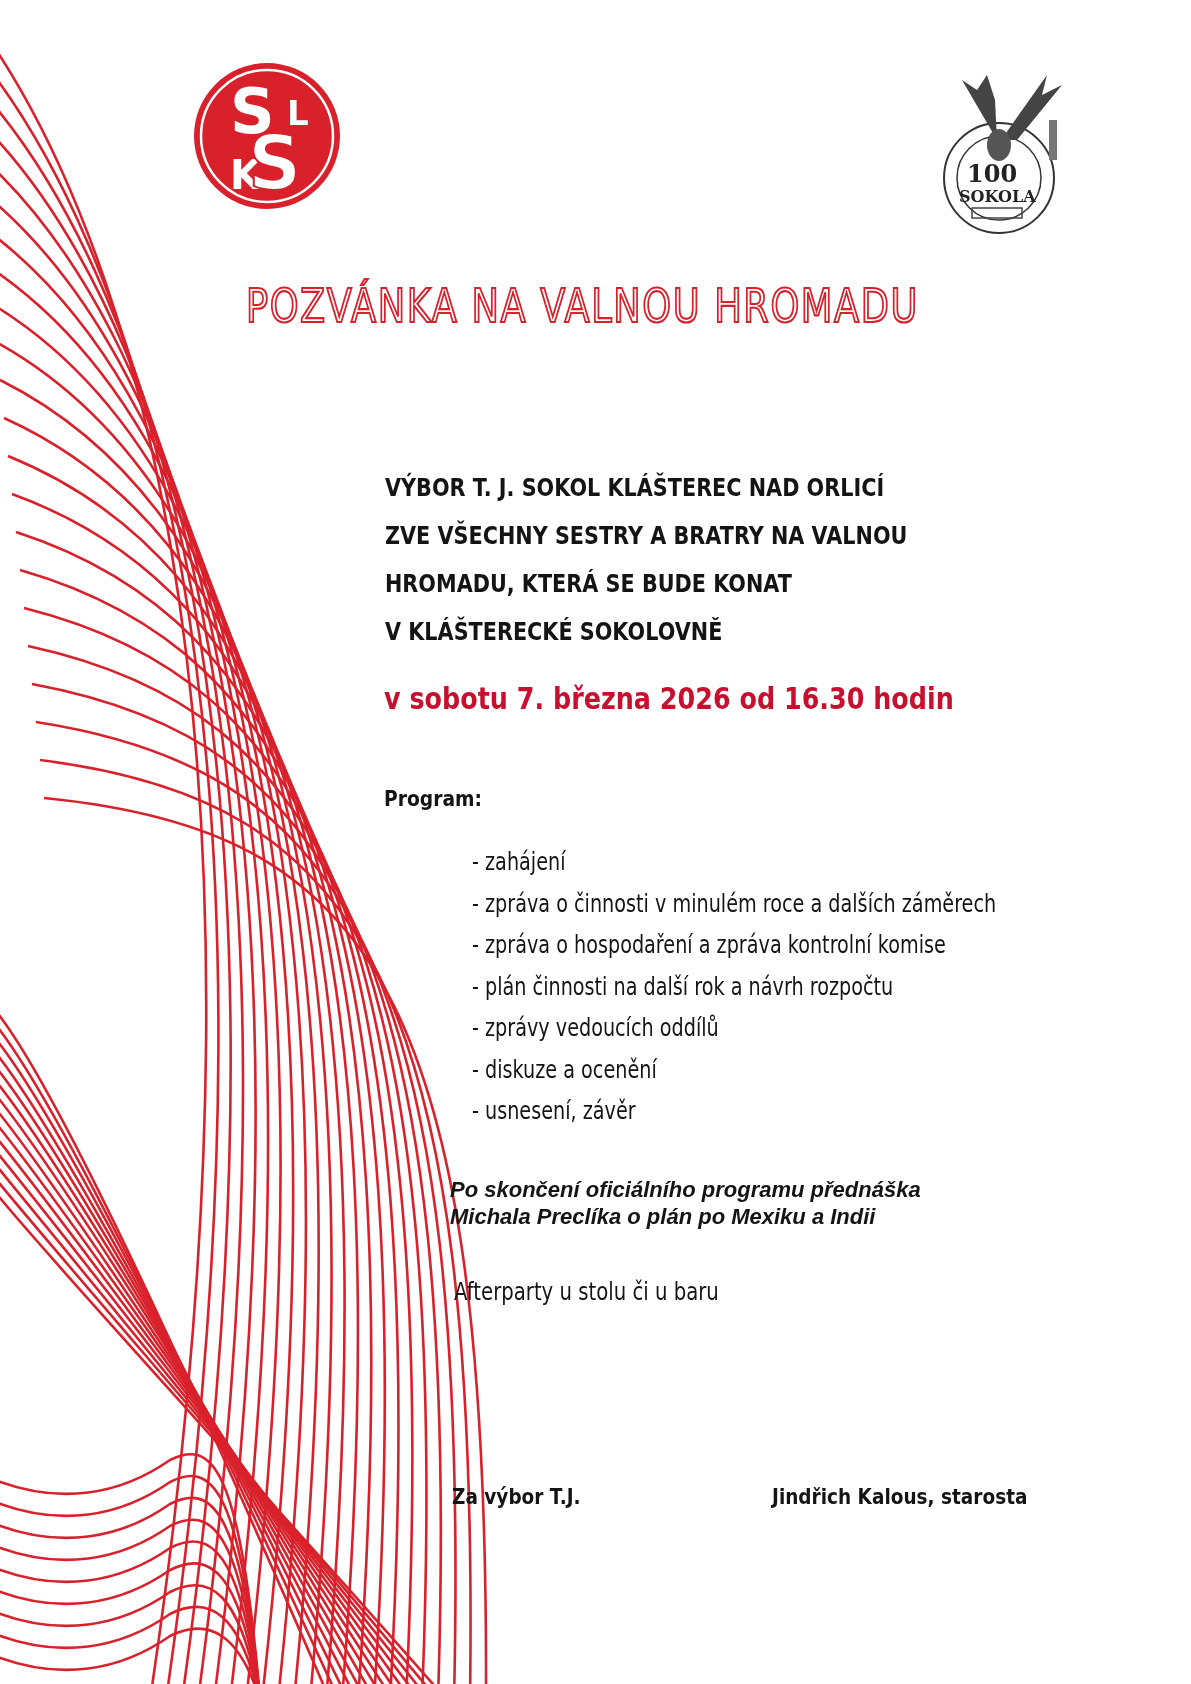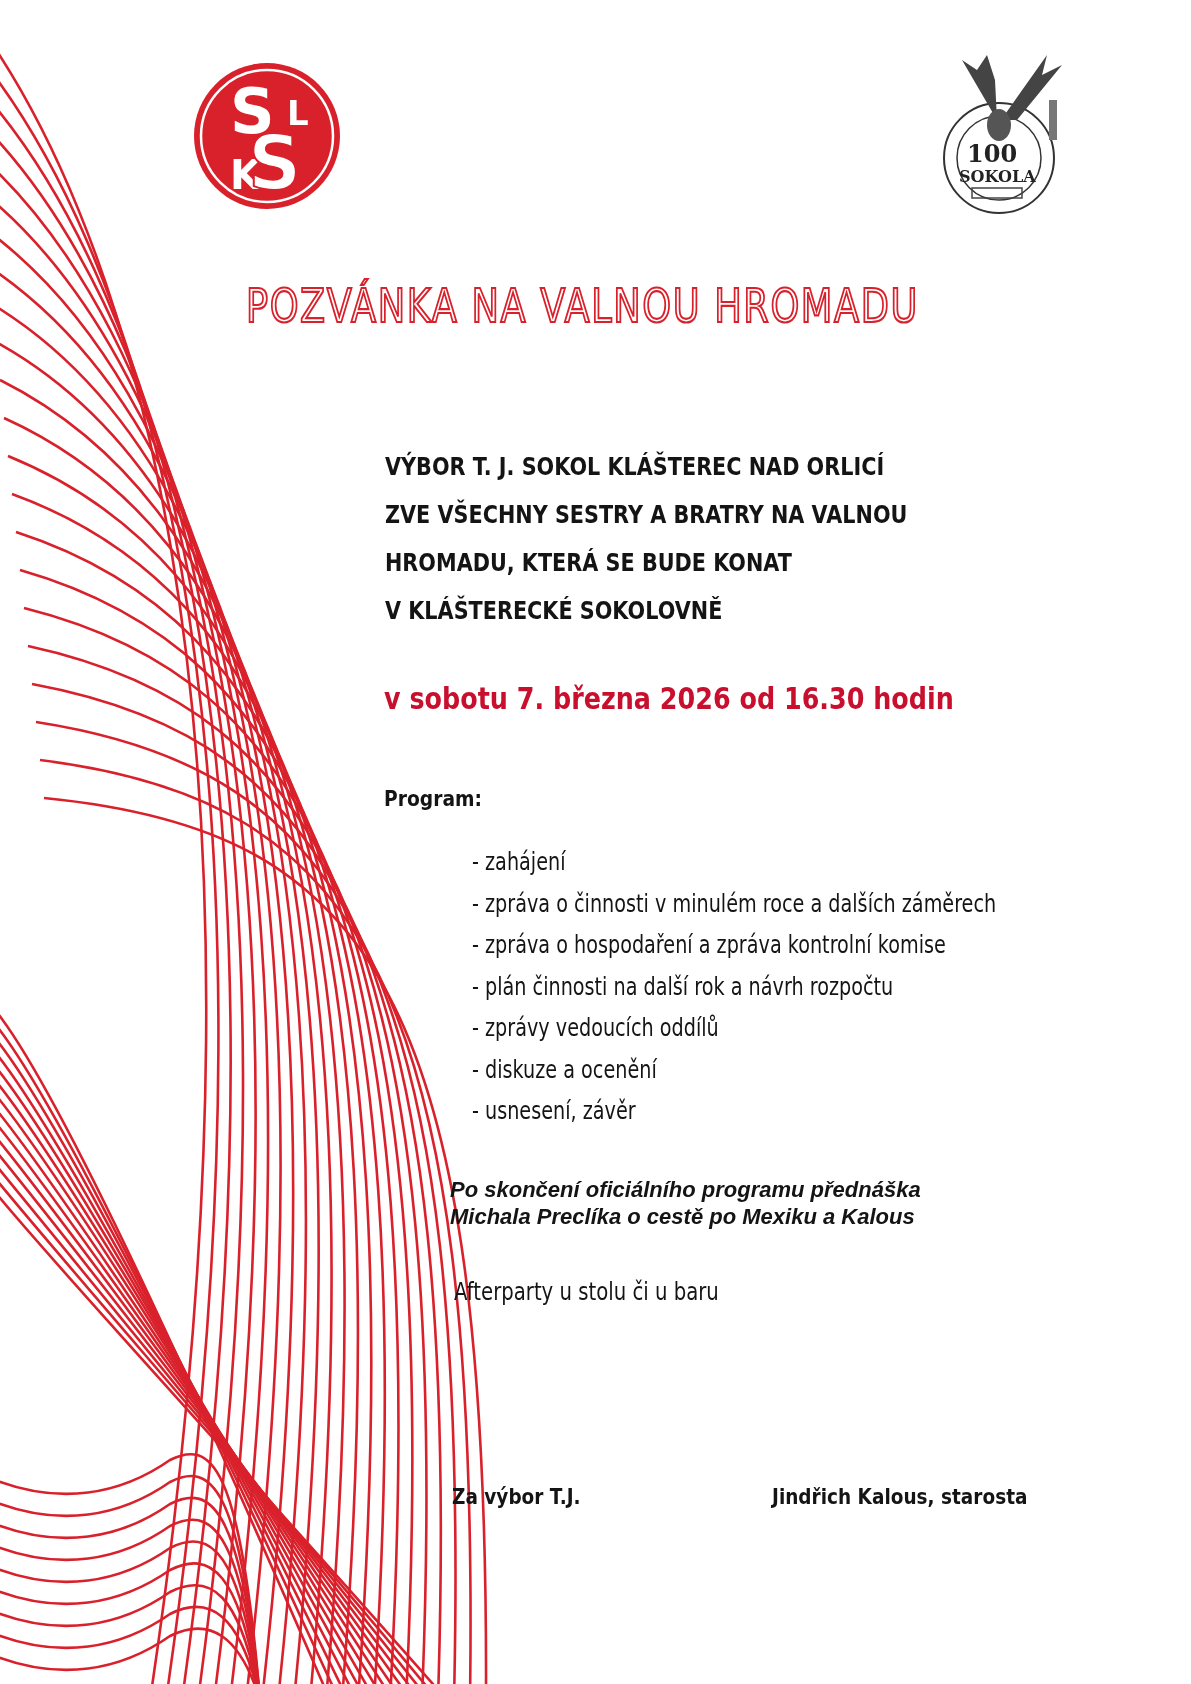--- a/index.html
+++ b/index.html
@@ -1,28 +1,28 @@
 <!DOCTYPE html>
 <html><head>
 <meta charset="utf-8">
 <style>
   html, body { margin: 0; padding: 0; background: #ffffff; }
   body { width: 1191px; height: 1684px; position: relative; overflow: hidden; font-family: "DejaVu Sans", sans-serif; }
   .deco { position: absolute; left: 0; top: 0; width: 1191px; height: 1684px; pointer-events: none; }
   .logo-left { position: absolute; left: 192px; top: 61px; width: 150px; height: 150px; }
-  .logo-right { position: absolute; left: 937px; top: 50px; width: 140px; height: 168px; }
+  .logo-right { position: absolute; left: 937px; top: 70px; width: 140px; height: 168px; }
   .title {
     position: absolute; left: 246px; top: 278px; width: 800px;
     font-family: "DejaVu Sans", sans-serif; font-size: 47px; font-weight: normal;
     letter-spacing: 2px; color: #ffffff;
     -webkit-text-stroke: 2.2px #d9212c;
     white-space: nowrap;
     transform: scaleX(0.78); transform-origin: left top;
   }
-  .intro { position: absolute; left: 385px; top: 443px; width: 700px; }
+  .intro { position: absolute; left: 385px; top: 464px; width: 700px; }
   .intro-line {
     font-family: "DejaVu Sans", sans-serif; font-weight: bold; font-size: 25px;
     color: #141414; height: 48px; line-height: 48px; white-space: nowrap;
     transform: scaleX(0.83); transform-origin: left center;
   }
   .date {
     position: absolute; left: 384px; top: 680px; white-space: nowrap;
     font-family: "DejaVu Sans", sans-serif; font-weight: bold; font-size: 31px; color: #c8102e;
     transform: scaleX(0.82); transform-origin: left top;
   }
@@ -157,19 +157,19 @@
   <li class="program-item">- zpráva o činnosti v minulém roce a dalších záměrech</li>
   <li class="program-item">- zpráva o hospodaření a zpráva kontrolní komise</li>
   <li class="program-item">- plán činnosti na další rok a návrh rozpočtu</li>
   <li class="program-item">- zprávy vedoucích oddílů</li>
   <li class="program-item">- diskuze a ocenění</li>
   <li class="program-item">- usnesení, závěr</li>
 </ul>
 
 <div class="lecture">
   <div>Po skončení oficiálního programu přednáška</div>
-  <div>Michala Preclíka o cestě po Mexiku a Kalous</div>
+  <div>Michala Preclíka o plán po Mexiku a Indii</div>
 </div>
 
 <div class="afterparty">Afterparty u stolu či u baru</div>
 
 <div class="sign-left">Za výbor T.J.</div>
 <div class="sign-right">Jindřich Kalous, starosta</div>
 
 </body></html>

